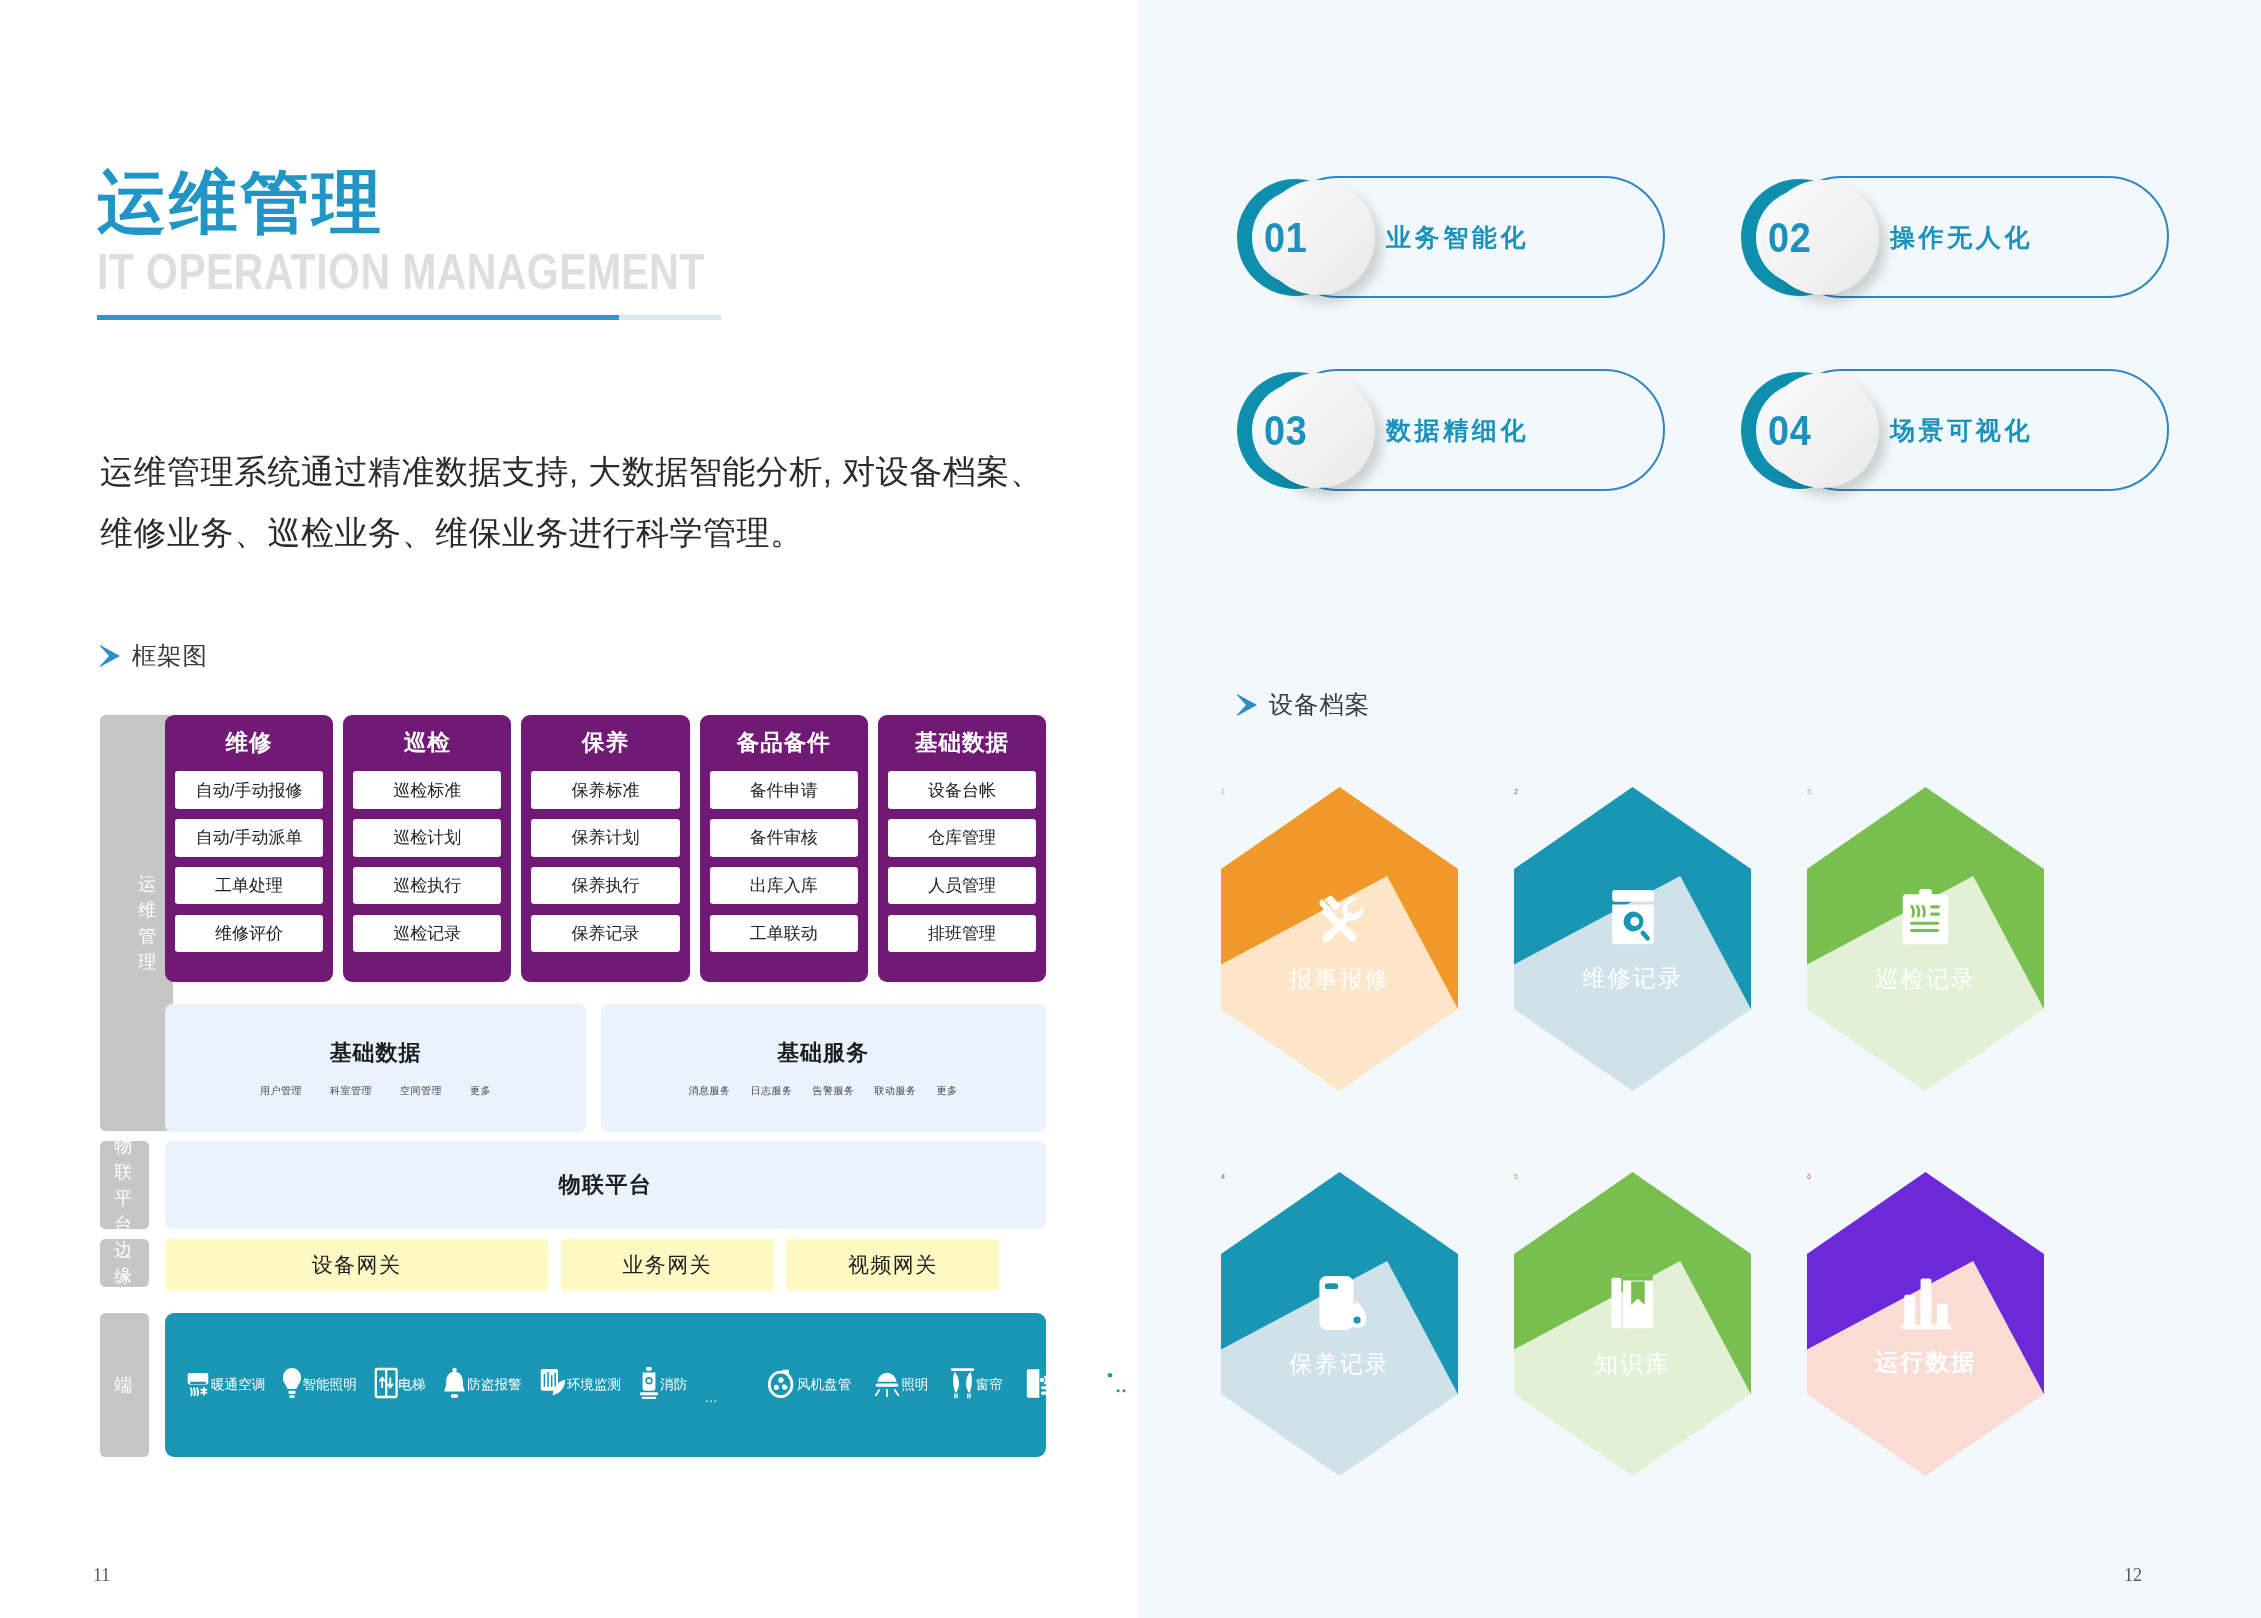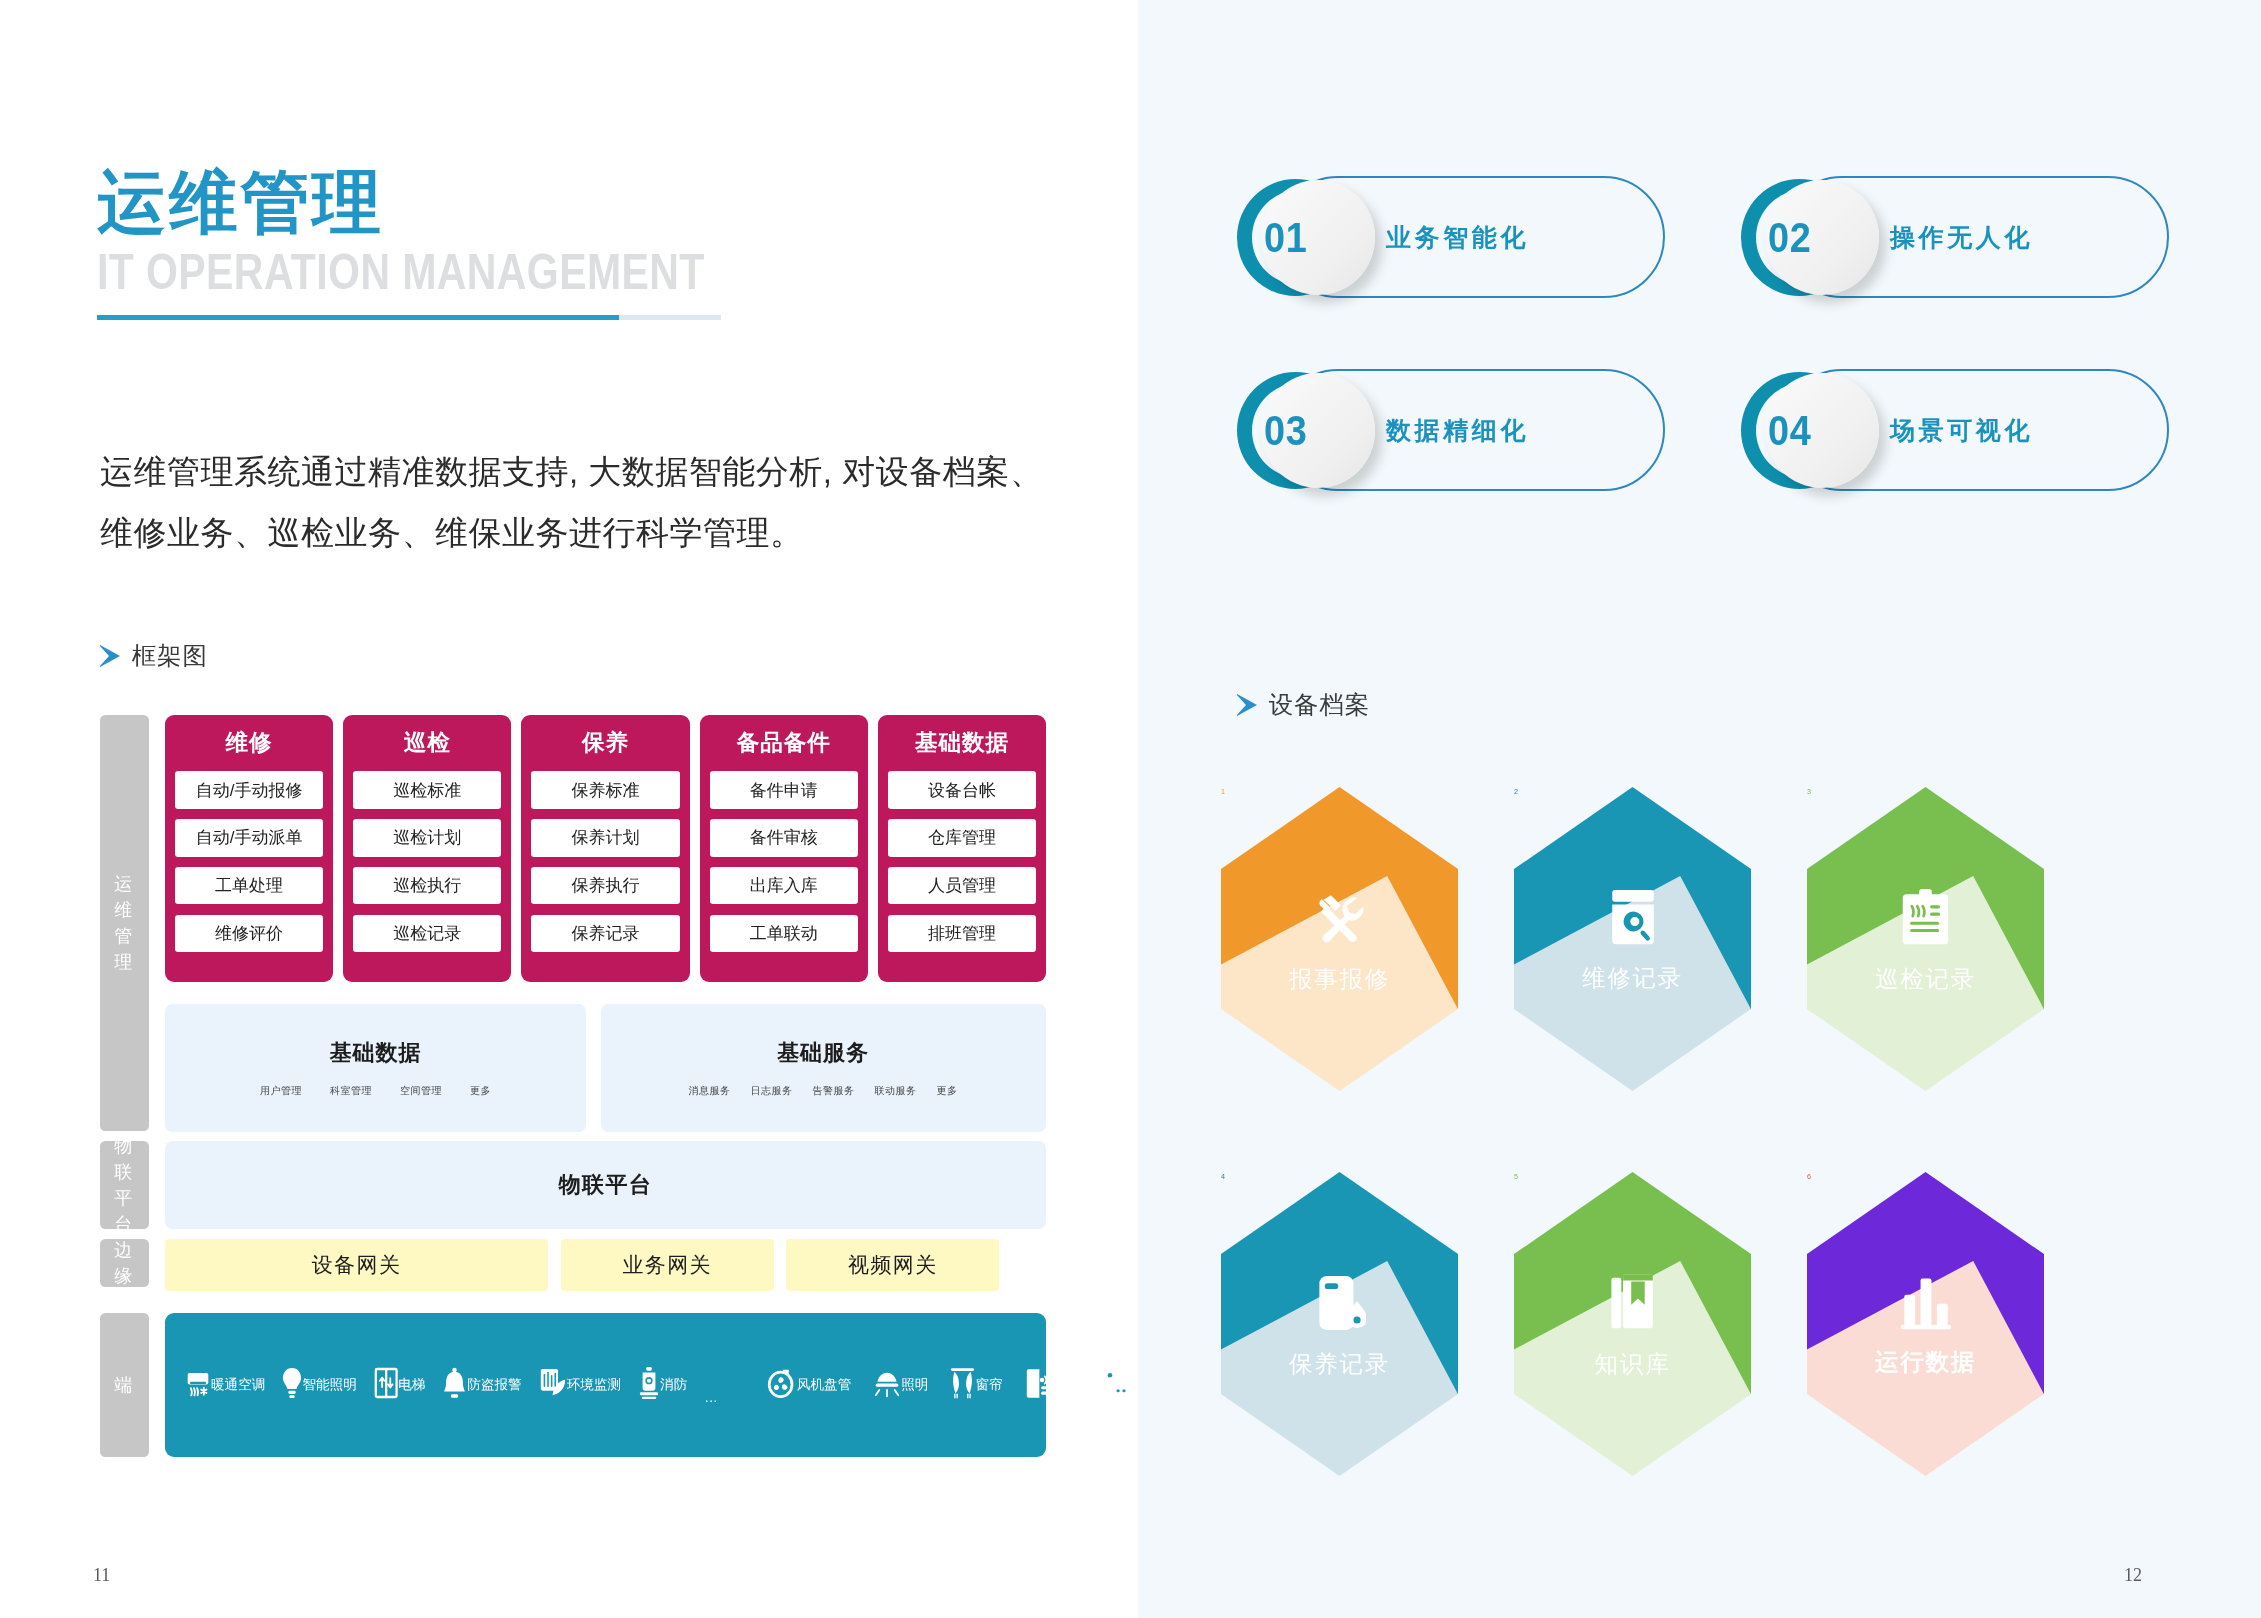--- a/index.html
+++ b/index.html
@@ -52,21 +52,21 @@
   .fw-side{
     position:absolute;left:0;width:49px;background:#c6c6c6;border-radius:5.4px;
     display:flex;align-items:center;justify-content:center;
     color:#ffffff;font-size:18px;line-height:1.45;letter-spacing:2.7px;text-align:center;
     writing-mode:horizontal-tb;
   }
   .fw-side span{display:block;}
 
   .col-wrap{position:absolute;left:65px;top:0;width:881px;display:flex;gap:10px;}
   .col{
-    flex:1 1 0;background:#be185d;border-radius:9px;
+    flex:1 1 0;background:#701a75;border-radius:9px;
     padding:11.8px 10px 18px 10px;box-sizing:border-box;
     display:flex;flex-direction:column;align-items:center;
   }
   .col-title{
     color:#ffffff;font-size:22.6px;font-weight:bold;letter-spacing:0.9px;
     margin-bottom:13.6px;white-space:nowrap;
   }
   .chip{
     width:100%;background:#ffffff;border-radius:3.2px;
     color:#222;font-size:17px;text-align:center;
@@ -187,21 +187,21 @@
 
     <div class="desc">运维管理系统通过精准数据支持, 大数据智能分析, 对设备档案、维修业务、巡检业务、维保业务进行科学管理。</div>
 
     <div class="sec-head" style="left:100px;top:640px;">
       <span class="arrow"></span>
       <span class="txt">框架图</span>
     </div>
 
     <div class="fw">
 
-      <div class="fw-side" style="top:0;height:416px;">
+      <div class="fw-side" style="top:0;height:416px;padding-left:24px;">
         <span>
           <span>运 维</span>
           <span>管 理</span>
         </span>
       </div>
       <div class="fw-side" style="top:426px;height:88px;">
         <span>
           <span>物 联</span>
           <span>平 台</span>
         </span>

